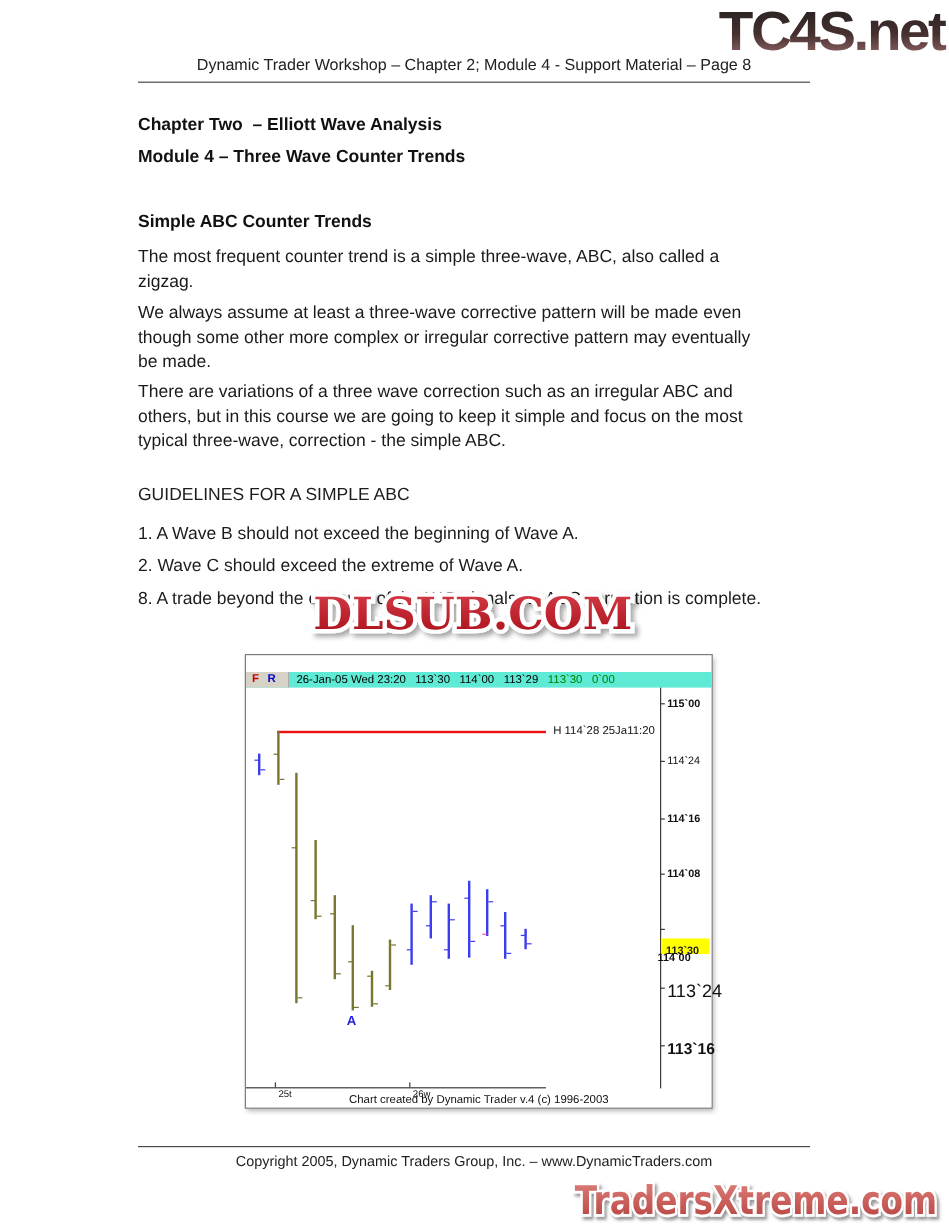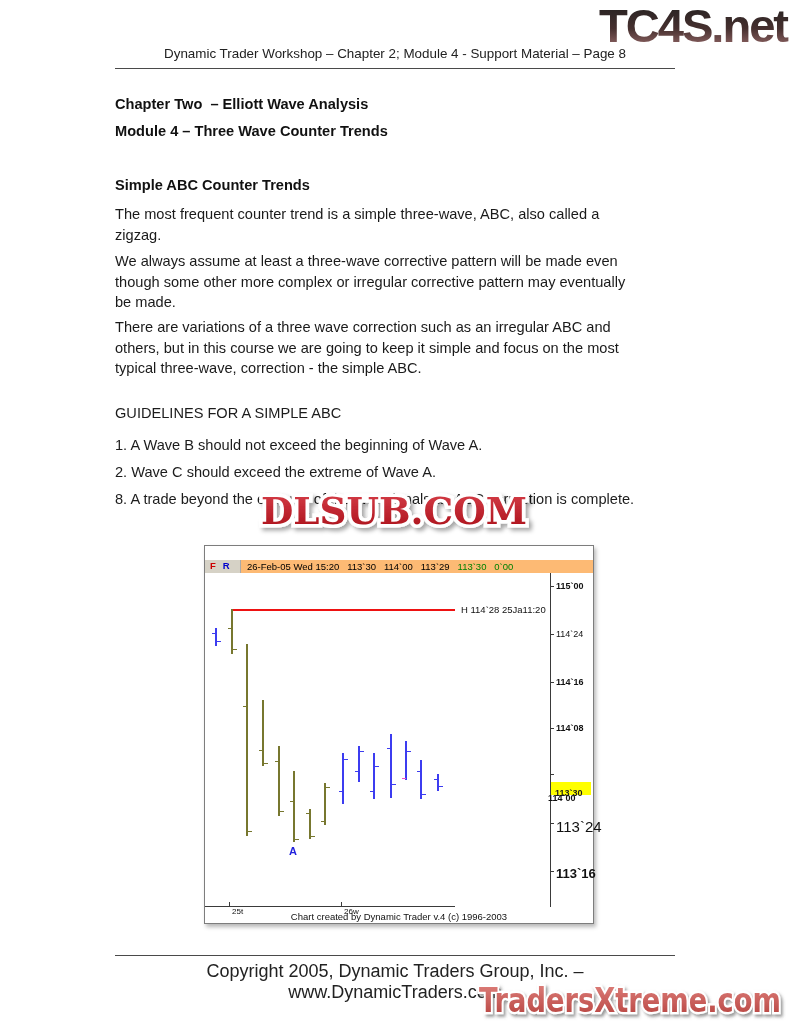--- a/index.html
+++ b/index.html
@@ -22,36 +22,36 @@
   #section-title{top:177px;}
   .para{left:115px;width:562px;font-size:14.6px;line-height:20.5px;color:#1a1a1a;}
   #p1{top:204px;}
   #p2{top:251px;}
   #p3{top:317px;}
   #guidelines-title{top:405px;left:115px;font-size:14.6px;}
   .guideline{left:115px;font-size:14.6px;}
   #g1{top:437px;}
   #g2{top:464px;}
   #g3{top:491px;}
-  .doc-footer{top:961px;left:115px;width:560px;text-align:center;font-size:18px;color:#222;}
+  .doc-footer{top:961px;left:115px;width:560px;text-align:center;font-size:12px;color:#222;}
 
   
   #logo-tc4s{top:0px;left:597px;z-index:30;}
   #logo-dlsub{top:484px;left:252px;z-index:40;}
   #logo-tx{top:978px;left:470px;z-index:30;}
 
   
   #chart{
     top:545px;left:204px;width:388px;height:377px;background:#fff;
     border:1px solid #7d7d7d;box-shadow:2px 3px 4px rgba(0,0,0,0.28);z-index:10;
   }
   #chart *{position:absolute;}
   #chart-title{top:0;left:0;right:0;height:13px;text-align:center;
     font-size:11px;font-weight:bold;border-bottom:1px solid #000;color:#000;}
-  #chart-toolbar{top:14px;left:0;right:0;height:13px;background:#fdba74;font-size:9.5px;}
+  #chart-toolbar{top:14px;left:0;right:0;height:13px;background:#5eead4;font-size:9.5px;}
   #fr-area{top:0;left:0;width:35px;height:13px;background:#d6d2c6;border-right:1px solid #aaa;}
   #fr-area span{position:static;font-weight:bold;font-size:9.5px;}
   #btn-f{color:#cc0000;margin-left:5px;}
   #btn-r{color:#0000cc;margin-left:7px;}
   #tb-text{top:1px;left:42px;color:#000;}
   #tb-green{color:#008000;}
   #red-line{background:#ee1212;height:2px;}
   #high-label{font-size:9.5px;color:#111;}
   #annotation{top:77px;left:96px;width:200px;font-size:9.5px;font-weight:bold;
     line-height:13px;color:#111;}
@@ -112,21 +112,21 @@
     </defs>
     <text x="142" y="40" text-anchor="middle" font-family="DejaVu Serif, serif" font-size="37" font-weight="bold" fill="url(#gdl)" stroke="#ffffff" stroke-width="7" paint-order="stroke" filter="url(#fdl)" textLength="266" lengthAdjust="spacingAndGlyphs">DLSUB.COM</text>
   </svg>
 </div>
 
 <div class="abs" id="chart">
   <div id="chart-toolbar">
     <div id="fr-area">
       <span id="btn-f">F</span><span id="btn-r">R</span>
     </div>
-    <div id="tb-text" class="sp"><span class="sp" style="position:static;">26-Feb-05 Wed 15:20   113`30   114`00   113`29   </span><span class="sp" id="tb-green" style="position:static;">113`30   0`00</span></div>
+    <div id="tb-text" class="sp"><span class="sp" style="position:static;">26-Jan-05 Wed 23:20   113`30   114`00   113`29   </span><span class="sp" id="tb-green" style="position:static;">113`30   0`00</span></div>
   </div>
 
   <div id="red-line" style="left: 26px; top: 63px; width: 224px;"></div>
   <div id="high-label" style="left: 256px; top: 58px;">H 114`28 25Ja11:20</div>
 
 
   <div id="wave-a">A</div>
 
   <div id="yaxis-line"></div>
   <div id="xaxis-line"></div>

